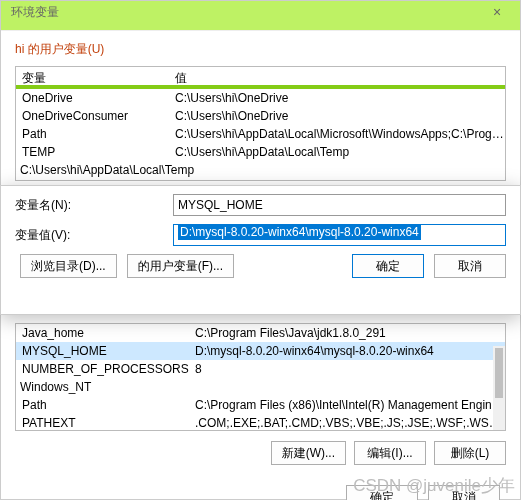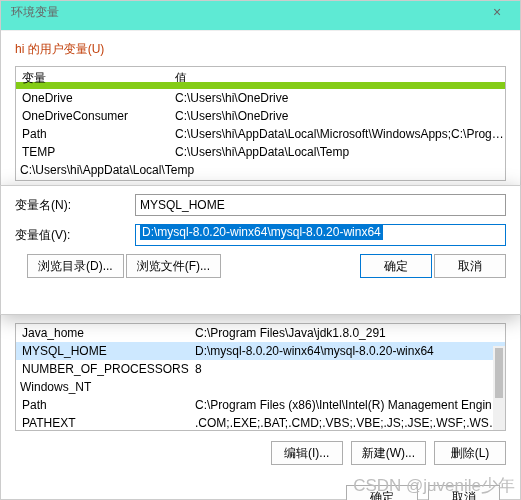--- a/index.html
+++ b/index.html
@@ -21,21 +21,21 @@
   .dialog-main {
     top: 0; left: 0; width: 521px; height: 500px;
   }
   .titlebar {
     height: 30px;
     display: flex;
     align-items: center;
     justify-content: space-between;
     padding: 0 8px 7px 10px;
     color: #666;
-    background: #5eead4;
+    background: #bef264;
     border-bottom: 1px solid #eee;
   }
   .close-x {
     width: 30px; text-align: center; color: #666; font-size: 14px;
   }
   .section-label {
     padding: 10px 14px 4px 14px;
     color: #c2410c;
   }
   .table-frame {
@@ -49,21 +49,21 @@
   .table-frame2 {
     margin: 4px 14px 4px 14px;
     border: 1px solid #bbb;
     background: #fff;
     height: 108px;
     overflow: hidden;
     position: relative;
   }
   .thead {
     display: flex;
-    border-bottom: 7px solid #84cc16;
+    border-bottom: 4px solid #84cc16;
     background: #fff;
     font-weight: 400;
     color: #000;
     height: 22px;
     line-height: 22px;
   }
   .col1 { width: 155px; padding-left: 6px; }
   .col2 { flex: 1; padding-left: 4px; white-space: nowrap; overflow: hidden; text-overflow: ellipsis; }
   .trow { display: flex; height: 18px; line-height: 18px; }
   .trow.selected { background: #cde8ff; }
@@ -104,40 +104,41 @@
     height: 26px; line-height: 26px; padding: 0 10px;
     display: flex; justify-content: space-between; align-items: center;
     color: #000;
     border-bottom: 1px solid #eee;
   }
   .chev { color: #666; font-size: 13px; padding-right: 4px; }
   .field-row {
     display: flex;
     align-items: center;
     padding: 8px 14px 0 14px;
+    gap: 38px;
   }
   .field-label { width: 120px; }
   .field-input {
     flex: 1;
     height: 22px;
     border: 1px solid #999;
     padding: 0 4px;
     font-family: inherit;
     font-size: 12px;
   }
   .field-input.highlight {
     border: 1px solid #0078d4;
   }
   .field-input .seltext {
     background: #0078d4; color: #fff; padding: 1px 2px;
   }
   .edit-btns {
     display: flex;
-    padding: 8px 14px 0 26px;
-    gap: 2px;
+    padding: 8px 14px 0 19px;
+    gap: 10px;
     align-items: center;
   }
   .edit-btns .spacer { flex: 1; }
   .bottom-btn-row {
     display: flex;
     justify-content: flex-end;
     gap: 10px;
     padding: 10px 20px 0 20px;
   }
   .watermark {
@@ -210,22 +211,22 @@
     <div class="trow">
       <div class="col1" style="width:175px">PATHEXT</div>
       <div class="col2">.COM;.EXE;.BAT;.CMD;.VBS;.VBE;.JS;.JSE;.WSF;.WSH;.MSC</div>
     </div>
     <div class="scrollbar">
       <div class="scrollbar-thumb"></div>
     </div>
   </div>
 
   <div class="btn-row">
+    <button class="btn">新建(W)...</button>
     <button class="btn">编辑(I)...</button>
-    <button class="btn">新建(W)...</button>
     <button class="btn">删除(L)</button>
   </div>
 
   <div class="bottom-btn-row">
     <button class="btn">确定</button>
     <button class="btn">取消</button>
   </div>
 </div>
 
 <div class="dialog dialog-edit">
@@ -237,20 +238,20 @@
 
   <div class="field-row">
     <div class="field-label">变量值(V):</div>
     <div class="field-input highlight">
       <span class="seltext">D:\mysql-8.0.20-winx64\mysql-8.0.20-winx64</span>
     </div>
   </div>
 
   <div class="edit-btns">
     <button class="btn">浏览目录(D)...</button>
-    <button class="btn">浏览文件(F)...</button>
+    <button class="btn">的用户变量(F)...</button>
     <div class="spacer"></div>
     <button class="btn primary">确定</button>
     <button class="btn">取消</button>
   </div>
 </div>
 
 <div class="watermark">CSDN @juvenile少年</div>
 
 </body></html>

